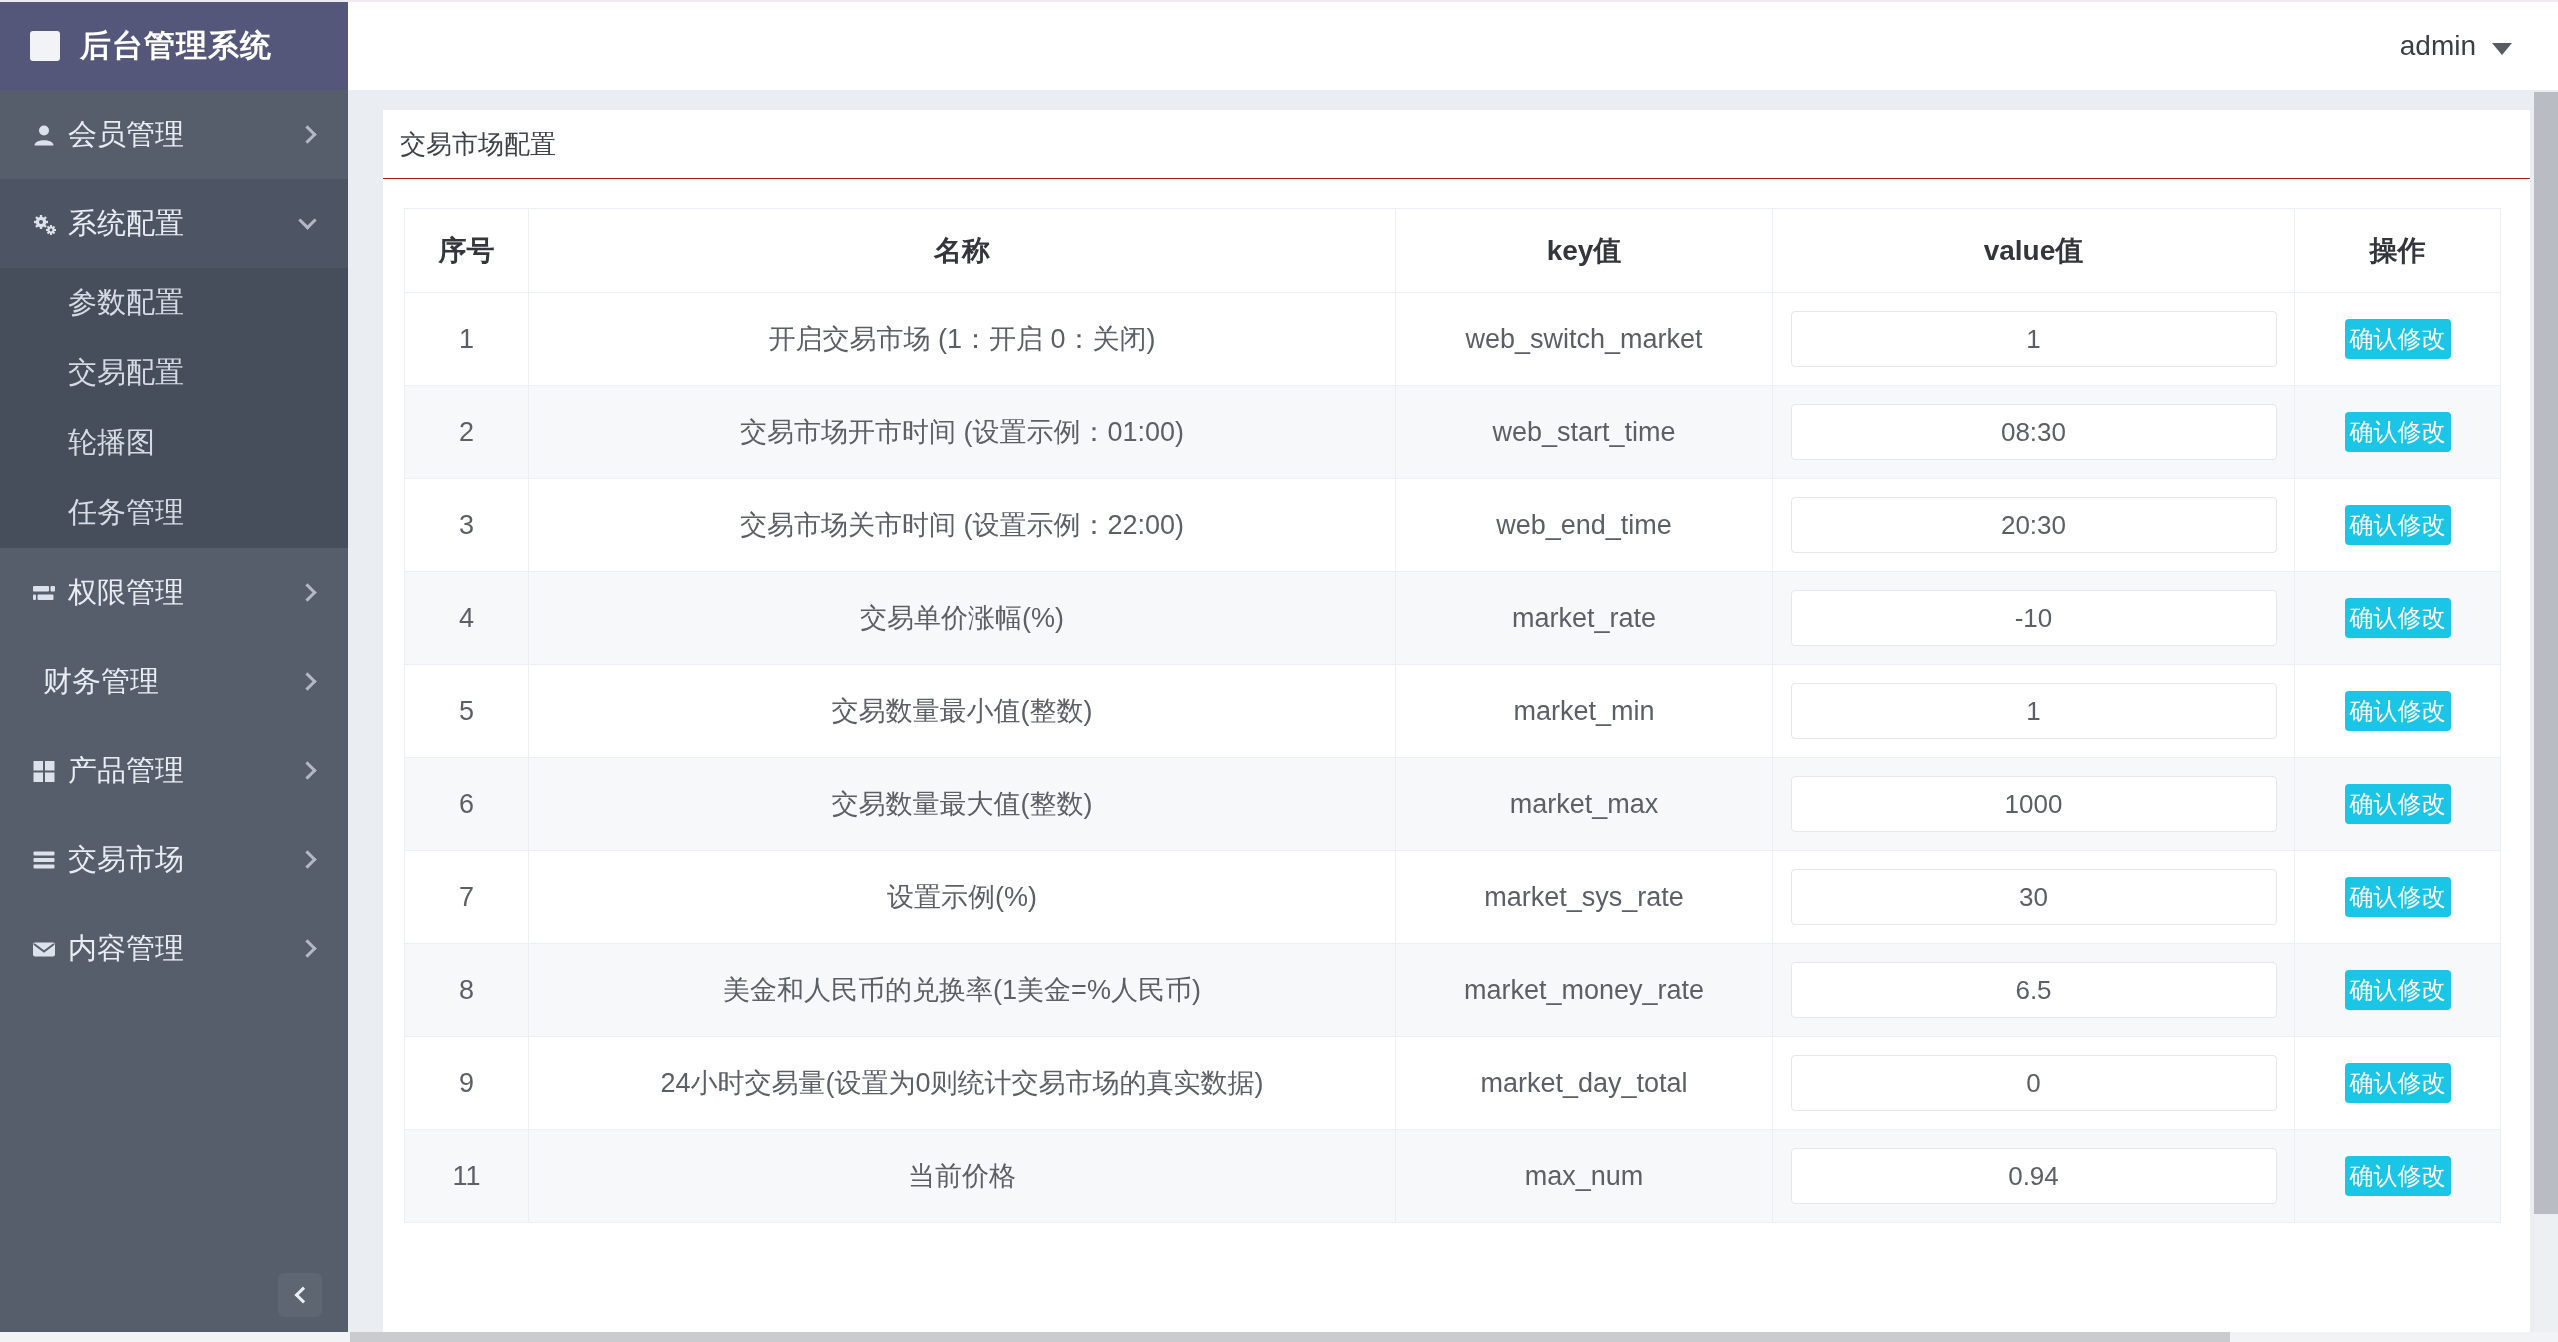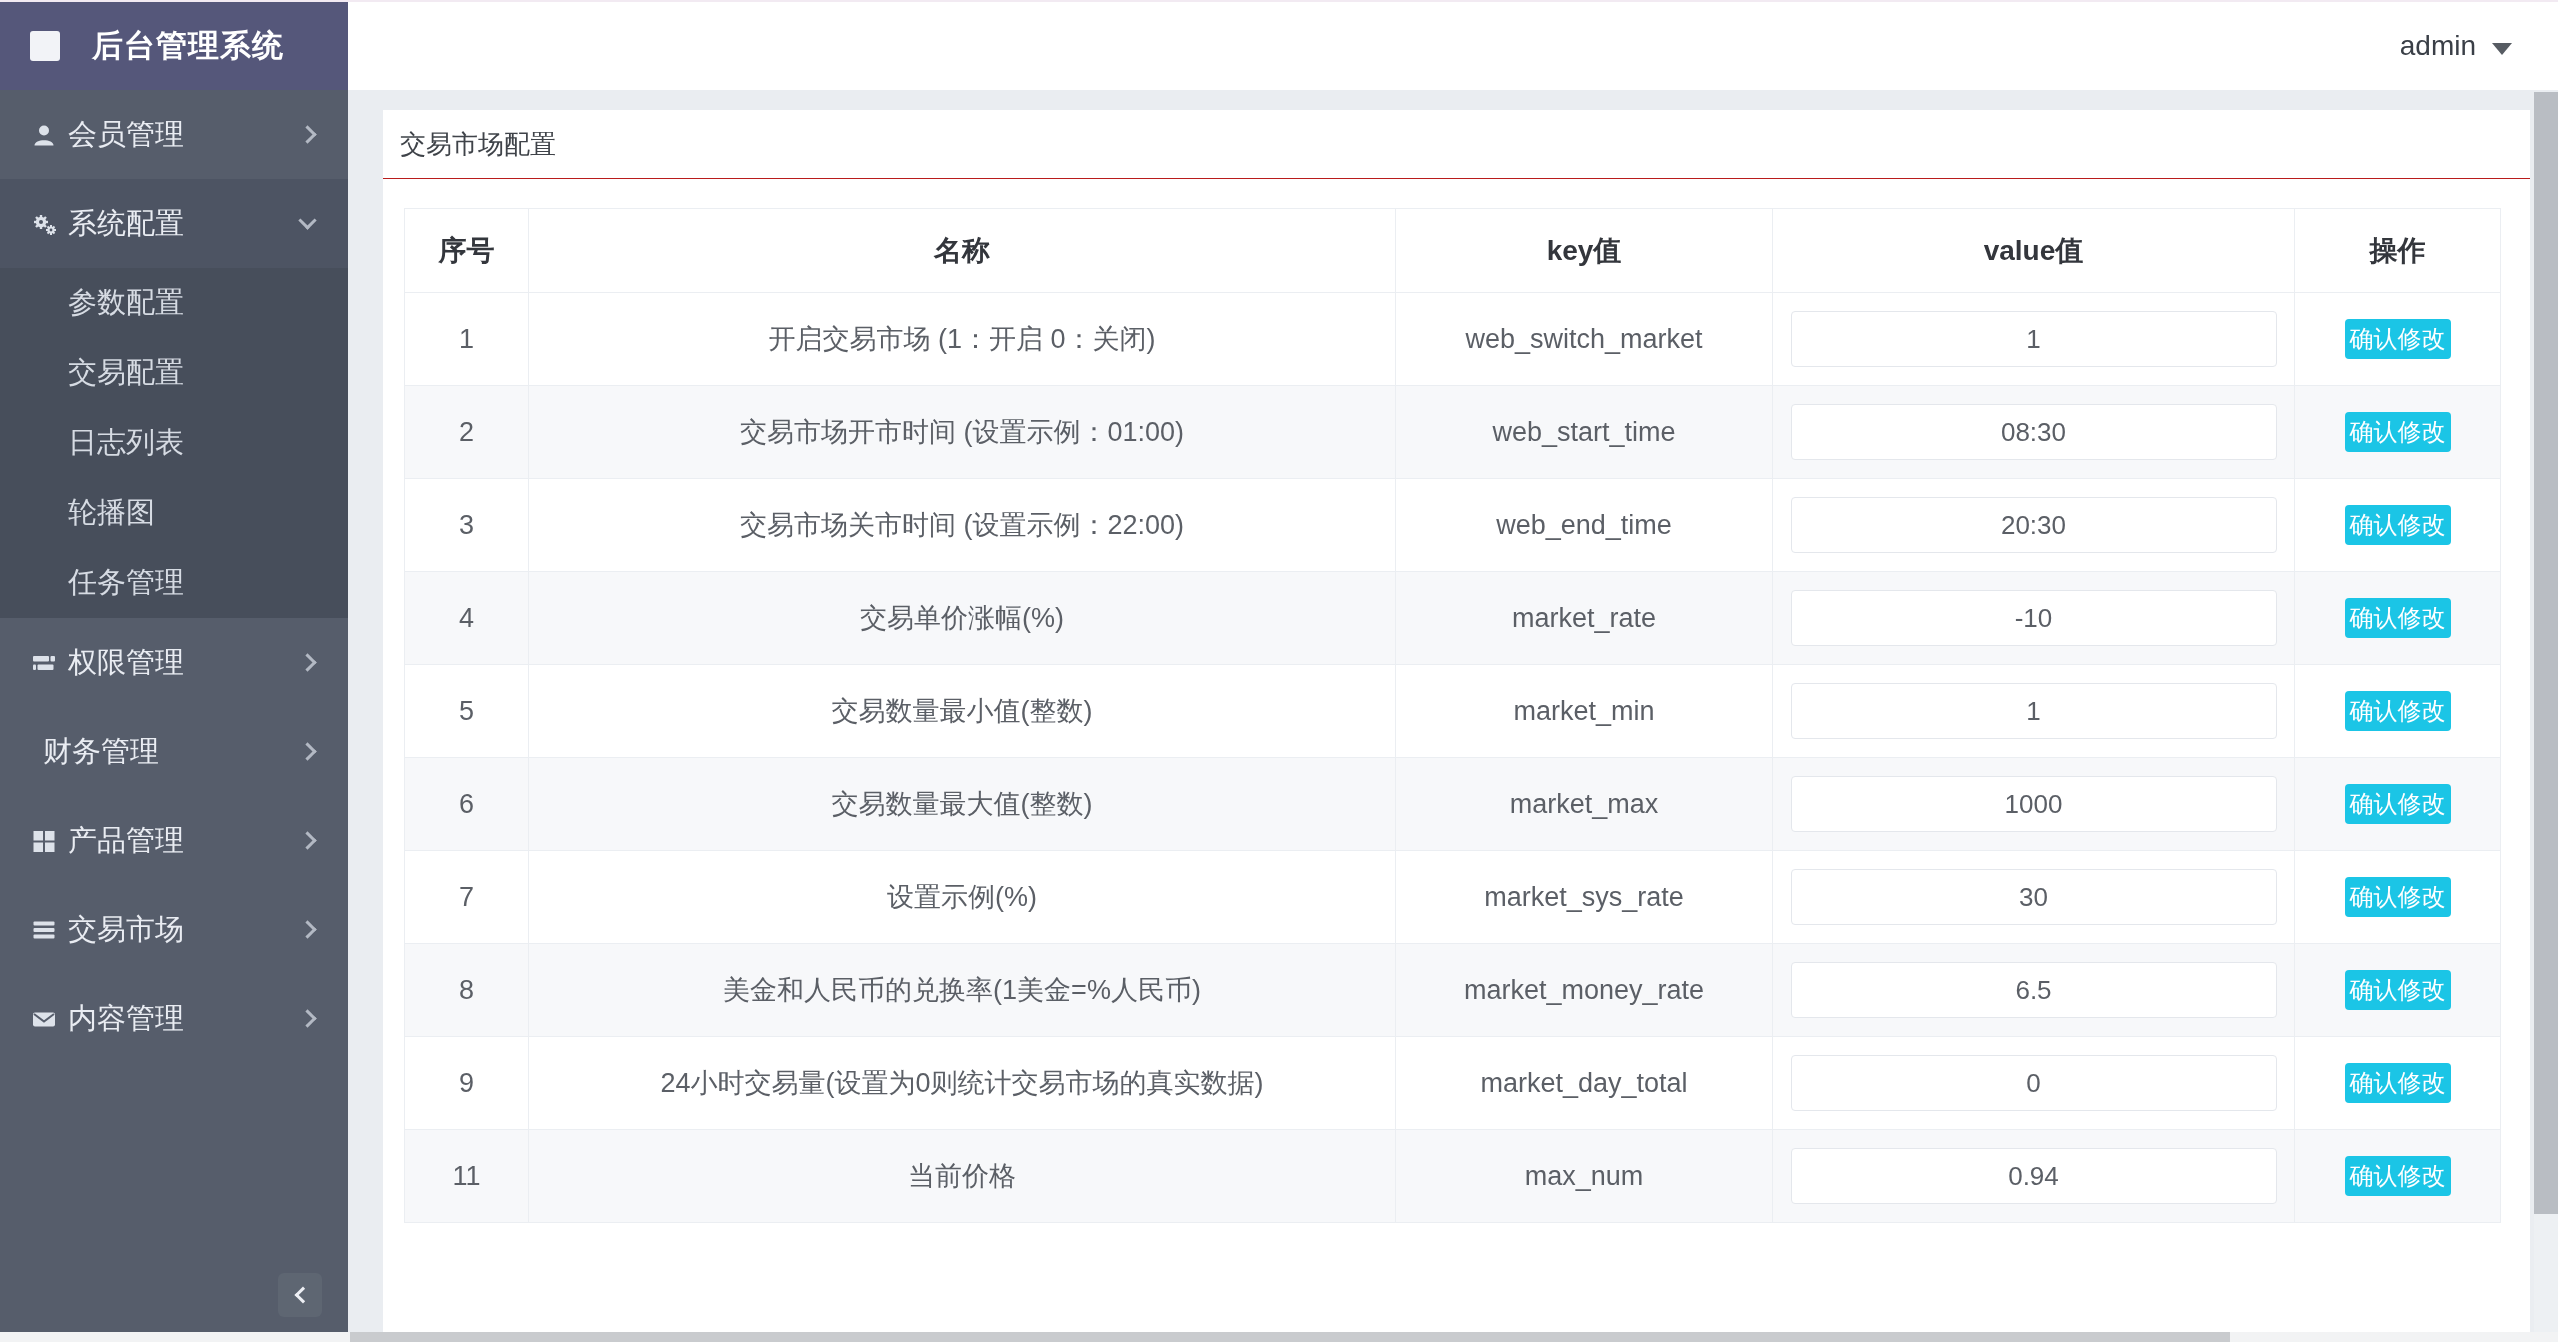--- a/index.html
+++ b/index.html
@@ -5,21 +5,21 @@
   * { margin:0; padding:0; box-sizing:border-box; }
   html,body { width:2558px; height:1342px; overflow:hidden;
     font-family:"Liberation Sans","DejaVu Sans",sans-serif; background:#EAEDF1; }
   .app { position:relative; width:2558px; height:1342px; background:#EAEDF1;
     border-top:2px solid #F2EAF2; }
 
   
   .sidebar { position:absolute; left:0; top:0; bottom:0; width:348px; background:#565D6B; z-index:2; }
   .logo { height:88px; background:#55577A; display:flex; align-items:center; padding-left:30px; }
   .logo-box { width:30px; height:30px; background:#F2F3F7; border-radius:3px; flex:none; }
-  .logo-text { color:#FFFFFF; font-size:31px; font-weight:bold; margin-left:32px; letter-spacing:1px; }
+  .logo-text { color:#FFFFFF; font-size:31px; font-weight:bold; margin-left:20px; letter-spacing:1px; }
   .menu-item { height:89px; display:flex; align-items:center; padding:0 34px 0 30px;
     color:#E9ECF2; font-size:29px; cursor:pointer; }
   .mi-icon { width:28px; height:28px; margin-right:10px; flex:none; display:flex; align-items:center; }
   .mi-icon svg { width:28px; height:28px; }
   .menu-item.active { background:#4D5463; }
   .menu-item.no-icon { padding-left:43px; }
   .menu-item.sub { height:70px; padding-left:68px; background:#474E5B; color:#D6DBE3; }
   .chev { display:inline-block; width:13px; height:13px; border-right:3px solid #B3B9C4;
     border-bottom:3px solid #B3B9C4; margin-left:auto; flex:none; }
   .chev.right { transform:rotate(-45deg); }
@@ -113,25 +113,20 @@
           <span class="mi-label">参数配置</span>
 
         </div>
 
         <div class="menu-item sub">
 
           <span class="mi-label">交易配置</span>
 
         </div>
 
-        <div class="menu-item sub">
-
-          <span class="mi-label">日志列表</span>
-
-        </div>
 
 
         <div class="menu-item sub">
 
           <span class="mi-label">轮播图</span>
 
         </div>
 
         <div class="menu-item sub">
 

